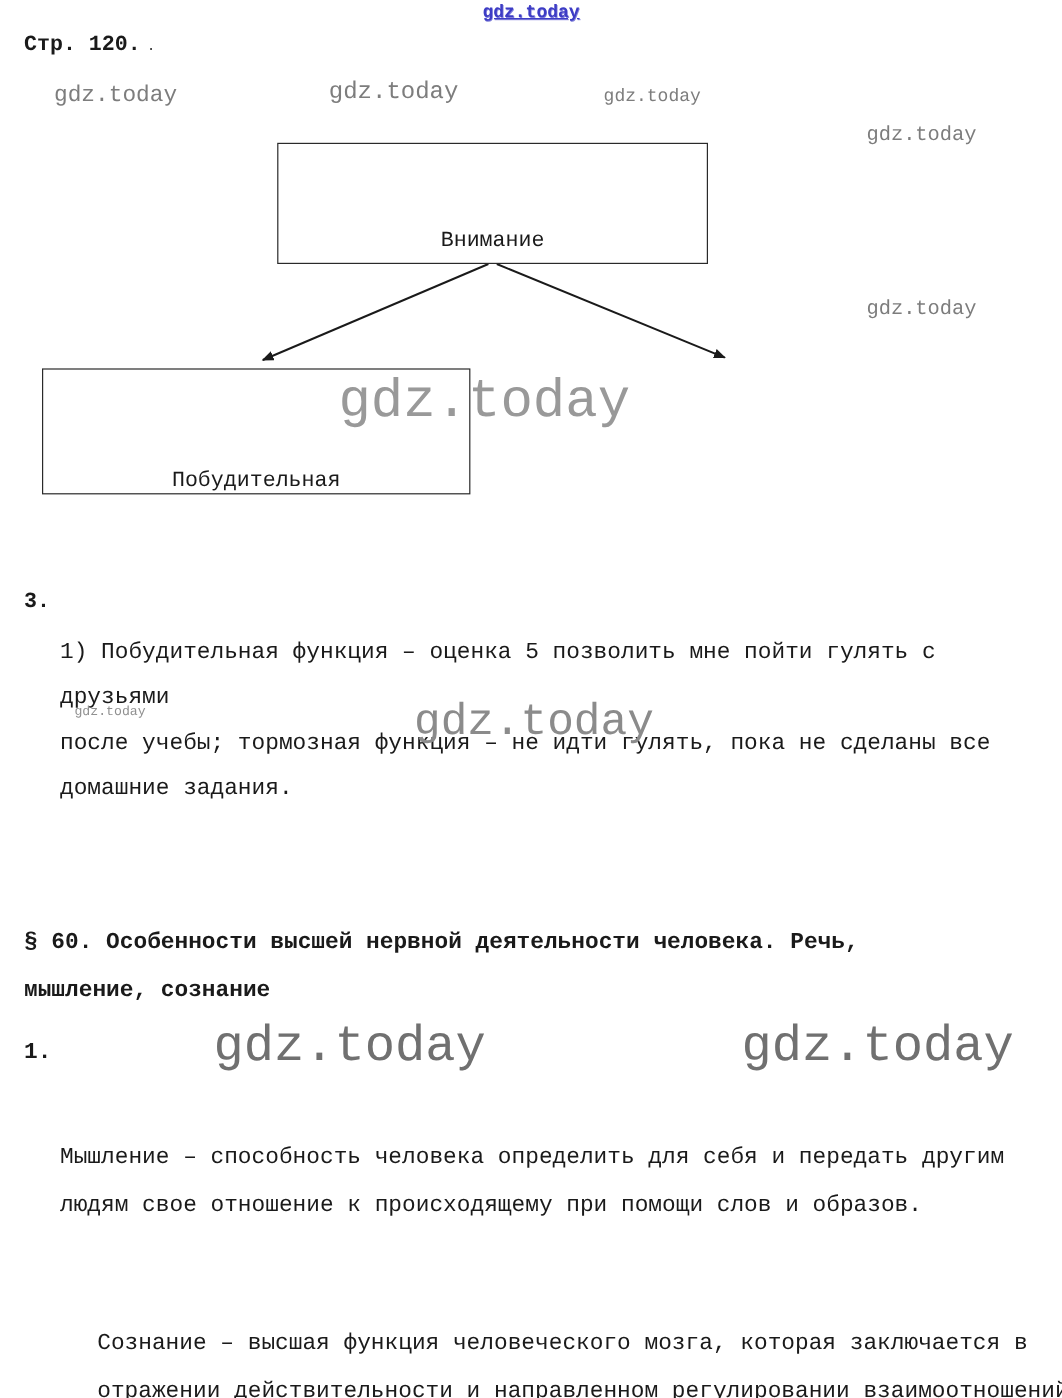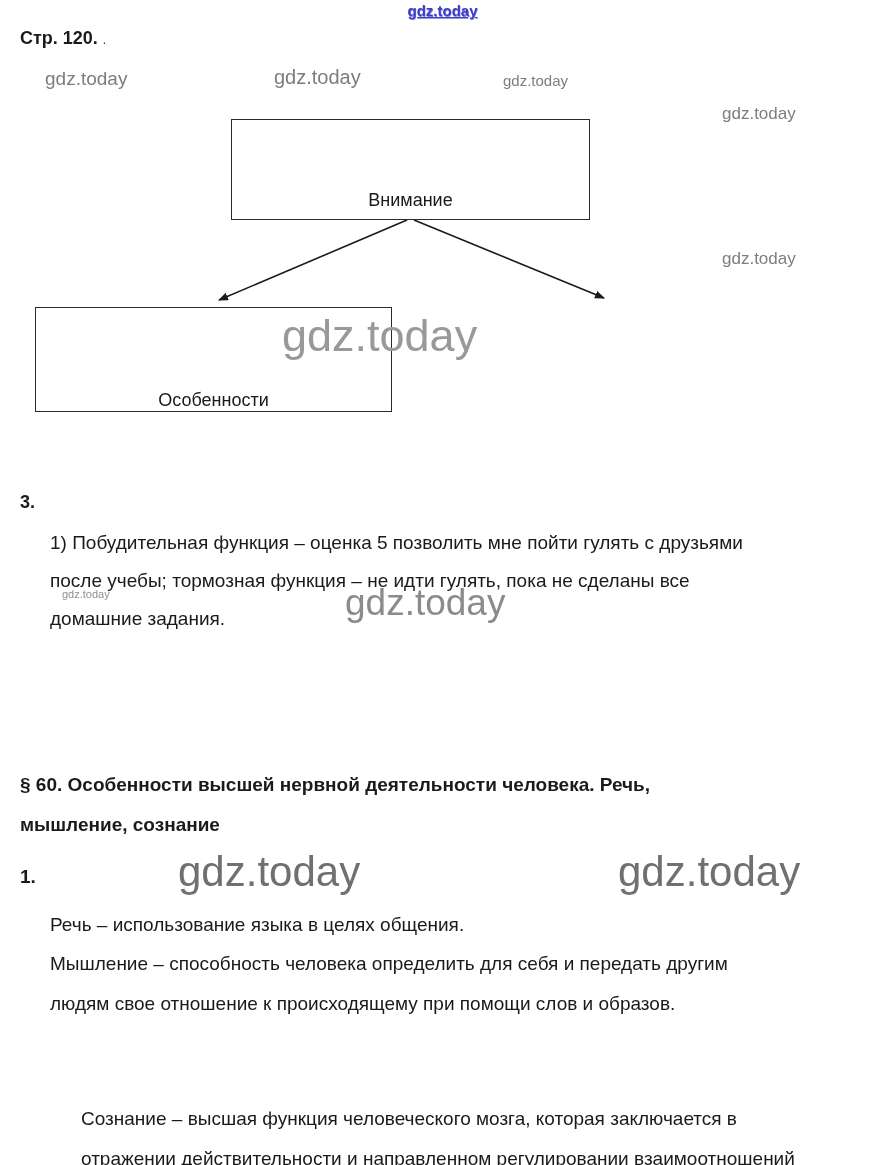--- a/index.html
+++ b/index.html
@@ -6,21 +6,21 @@
     margin: 0;
     padding: 0;
     background: #ffffff;
   }
   .page {
     position: relative;
     width: 885px;
     height: 1165px;
     background: #ffffff;
     overflow: hidden;
-    font-family: Liberation Sans, sans-serif;
+    font-family: Liberation Mono, monospace;
     color: #1a1a1a;
   }
   .abs { position: absolute; }
 
   
   .top-wm {
     left: 50%;
     top: 2px;
     transform: translateX(-50%);
     font-size: 15px;
@@ -169,39 +169,38 @@
     <defs>
       <marker id="arrowhead" markerWidth="12" markerHeight="10" refX="9" refY="4" orient="auto" markerUnits="userSpaceOnUse">
         <path d="M0,0 L10,4 L0,8 Z" fill="#1a1a1a"></path>
       </marker>
     </defs>
     <line x1="407" y1="220" x2="219" y2="300" stroke="#1a1a1a" stroke-width="1.6" marker-end="url(#arrowhead)"></line>
     <line x1="414" y1="220" x2="604" y2="298" stroke="#1a1a1a" stroke-width="1.6" marker-end="url(#arrowhead)"></line>
   </svg>
 
   <div class="abs dbox dbox-left">
-    <span>Особенности</span>
+    <span>Побудительная</span>
   </div>
 
   <span class="abs wm wm-diagram-big">gdz.today</span>
 
   <div class="abs sec-num sec3-num">3.</div>
   <div class="abs para para-1">1) Побудительная функция – оценка 5 позволить мне пойти гулять с друзьями
 после учебы; тормозная функция – не идти гулять, пока не сделаны все
 домашние задания.</div>
   <span class="abs wm wm-answer-small">gdz.today</span>
   <span class="abs wm wm-answer-big">gdz.today</span>
 
   <div class="abs sec60-title">§ 60. Особенности высшей нервной деятельности человека. Речь,
 мышление, сознание</div>
 
   <div class="abs sec-num task1-num">1.</div>
   <span class="abs wm wm-task1-left">gdz.today</span>
   <span class="abs wm wm-task1-right">gdz.today</span>
 
-  <div class="abs para-b para-speech">Речь – использование языка в целях общения.</div>
   <div class="abs para-b para-thinking">Мышление – способность человека определить для себя и передать другим
 людям свое отношение к происходящему при помощи слов и образов.</div>
   <div class="abs para-b para-consciousness">Сознание – высшая функция человеческого мозга, которая заключается в
 отражении действительности и направленном регулировании взаимоотношений
 личности с окружающей средой.</div>
 
 </div>
 
 </body></html>

